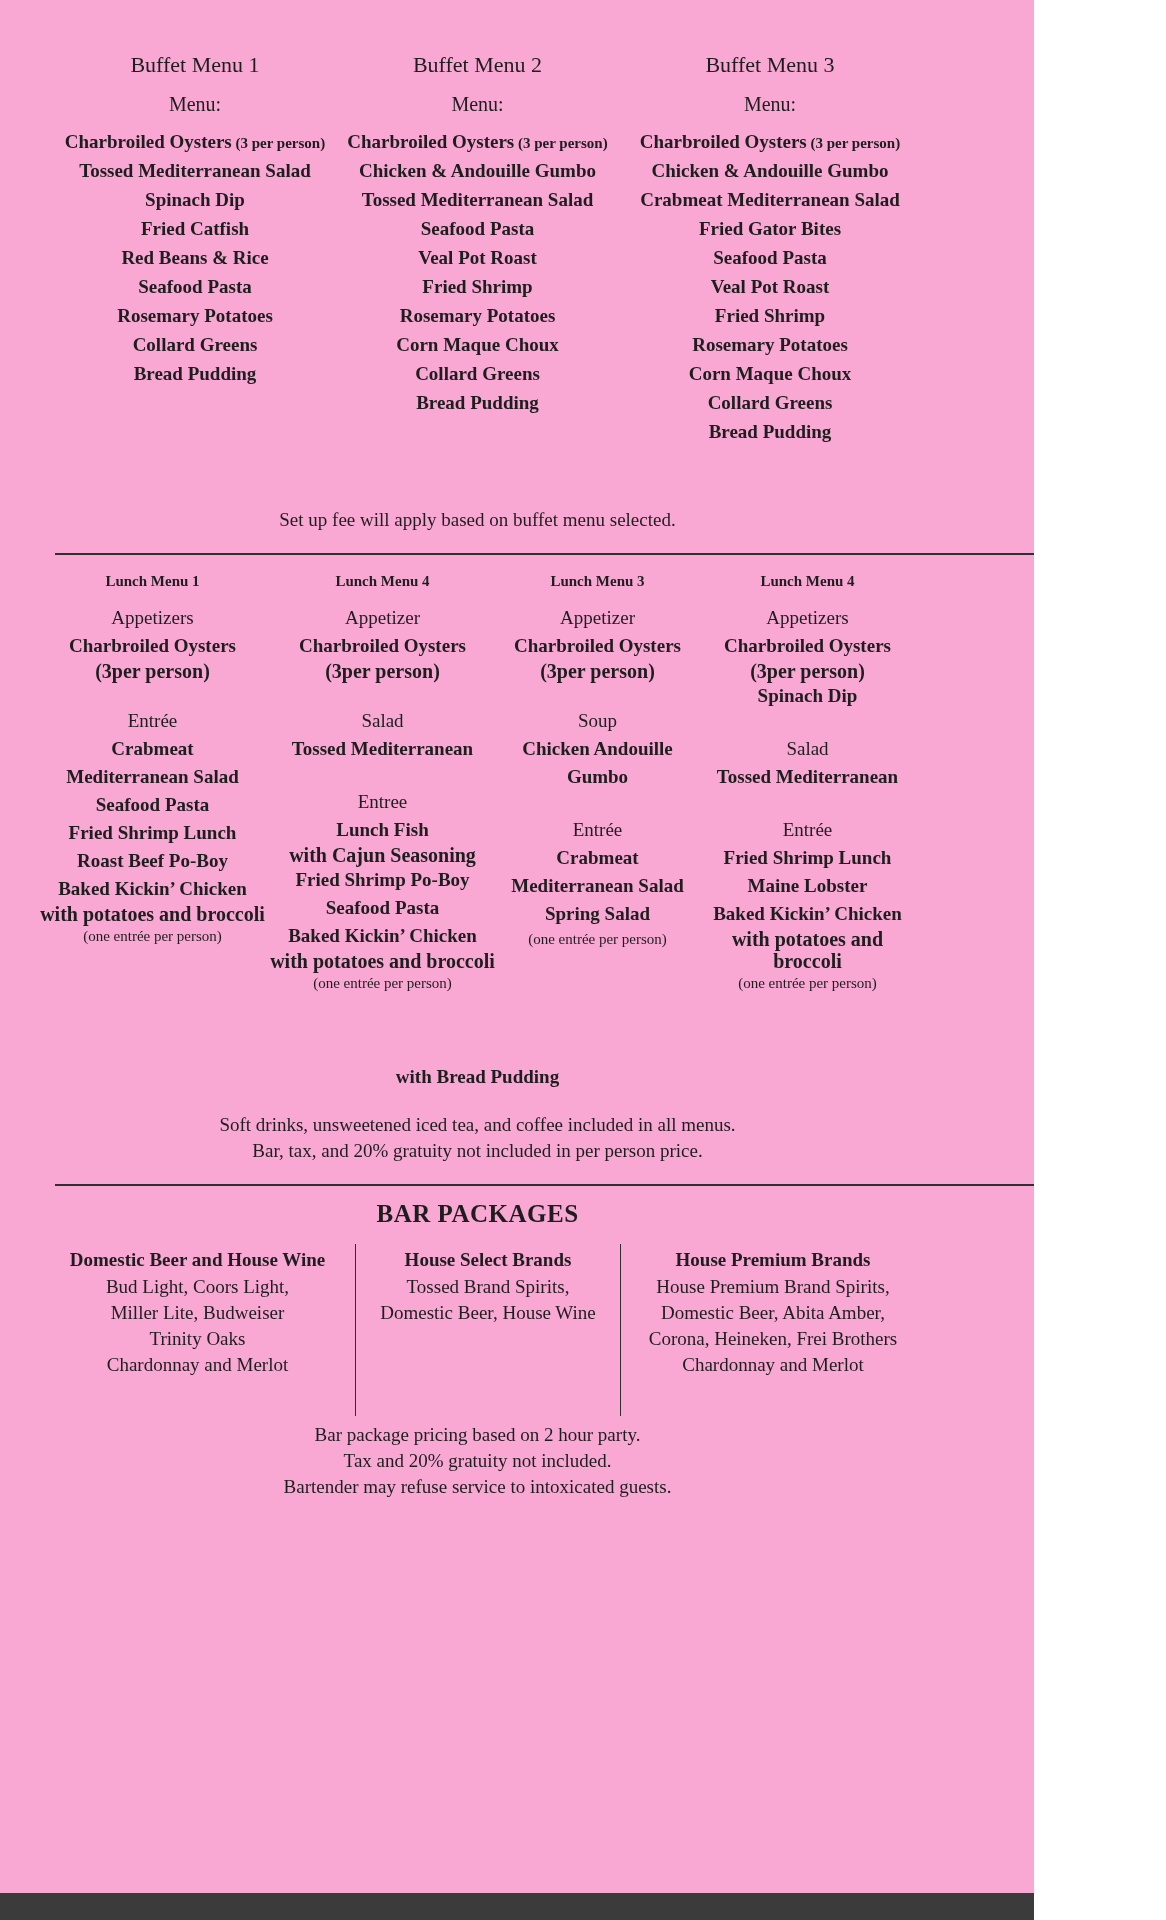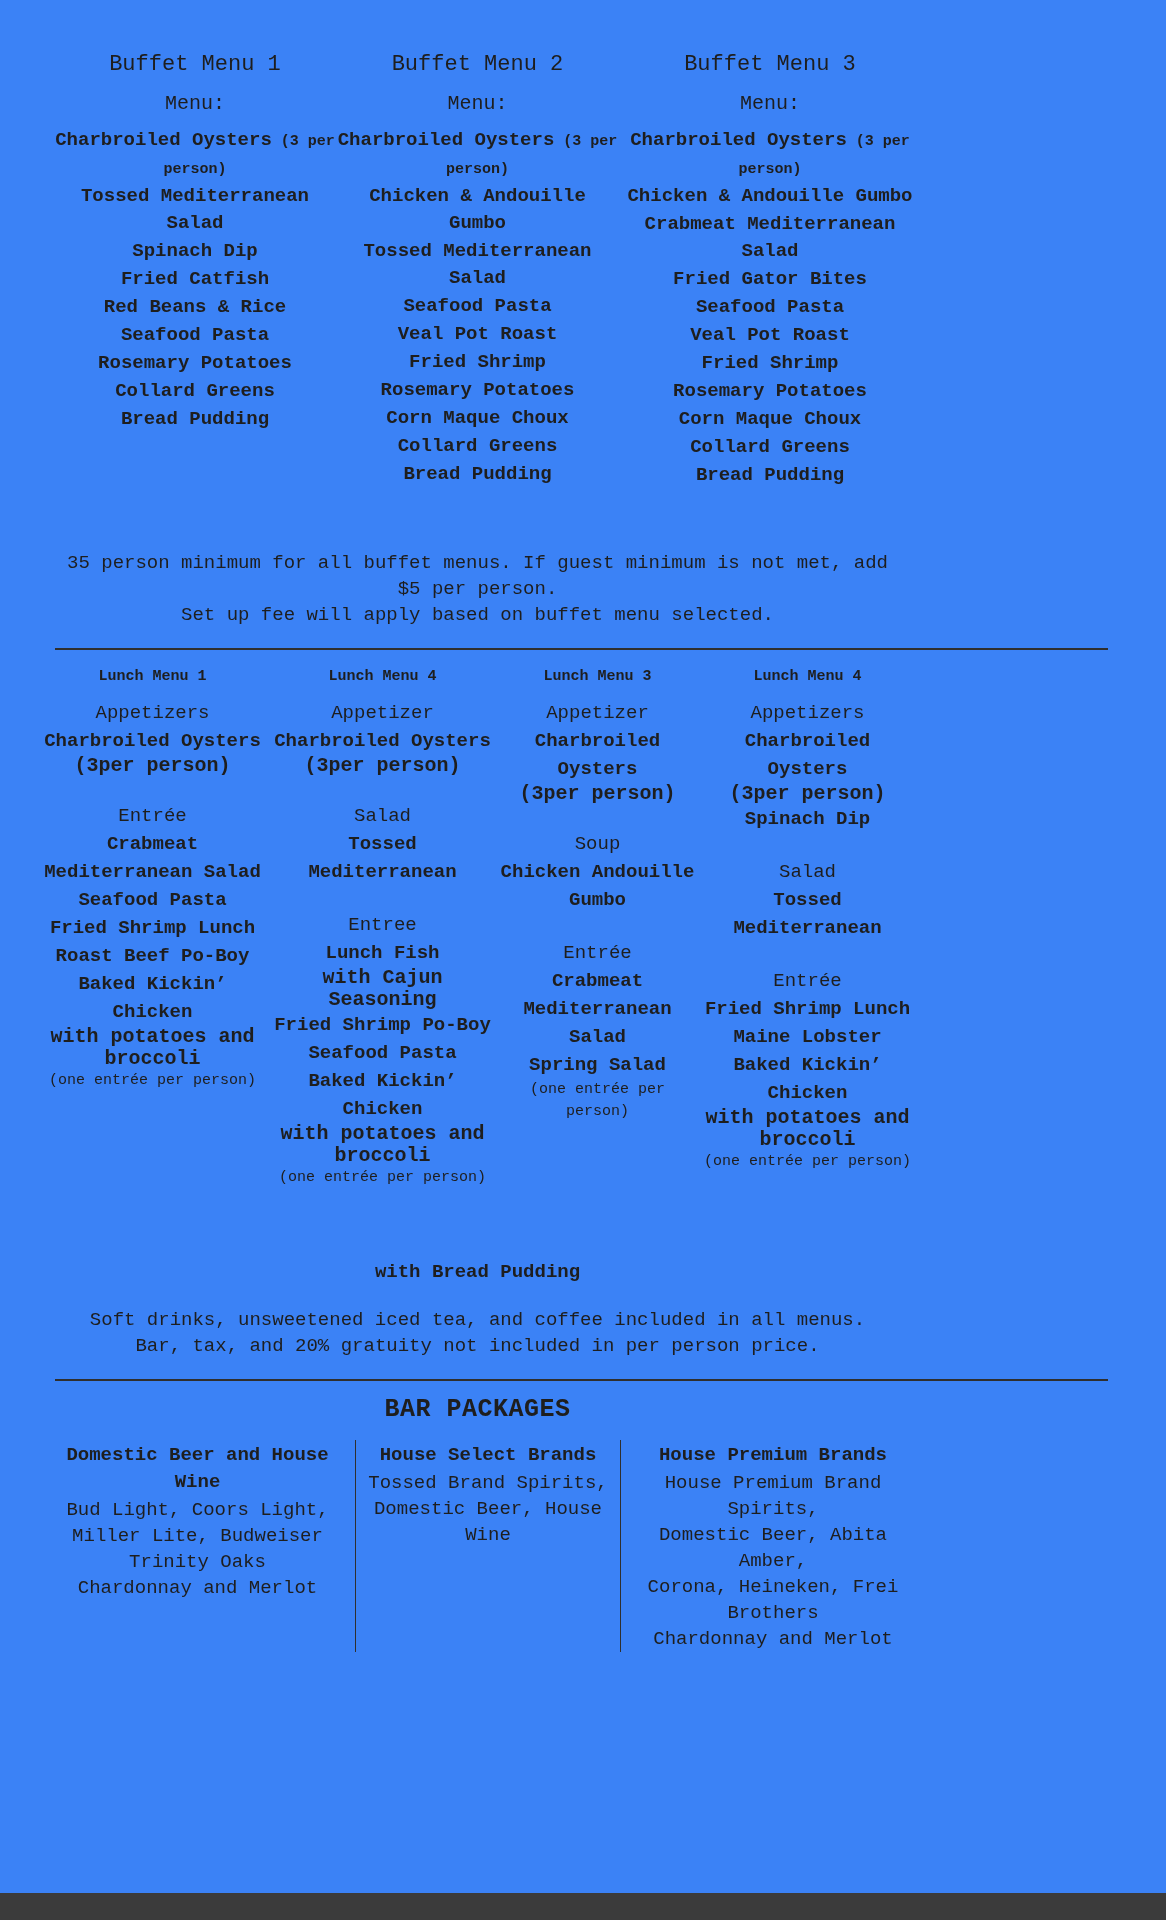--- a/index.html
+++ b/index.html
@@ -2,21 +2,21 @@
 <html><head>
 <meta charset="utf-8">
 <style>
   * { margin:0; padding:0; box-sizing:border-box; }
   html, body { background:#ffffff; }
   body {
     width:1166px; height:1920px;
     font-family:"Liberation Serif","DejaVu Serif",serif;
     color:#1e1e1e;
   }
-  .page { position:relative; width:1166px; height:1920px; overflow:hidden; background:#3b82f6;font-family:Liberation Mono, monospace; }
+  .page { position:relative; width:1034px; height:1920px; overflow:hidden; background:#f9a8d4; }
 
   
   .buffet-row { display:flex; padding:52px 0 0 55px; }
   .buffet-col { text-align:center; }
   .buffet-col.c1 { width:280px; }
   .buffet-col.c2 { width:285px; }
   .buffet-col.c3 { width:300px; }
   .menu-title { font-size:22px; margin-bottom:15px; }
   .menu-label { font-size:20px; margin-bottom:12px; }
   .brow { font-size:19px; font-weight:bold; line-height:27px; }
@@ -111,21 +111,20 @@
           <div class="brow"><span>Fried Shrimp</span><span class="sm"></span></div>
           <div class="brow"><span>Rosemary Potatoes</span><span class="sm"></span></div>
           <div class="brow"><span>Corn Maque Choux</span><span class="sm"></span></div>
           <div class="brow"><span>Collard Greens</span><span class="sm"></span></div>
           <div class="brow"><span>Bread Pudding</span><span class="sm"></span></div>
         </div>
     </div>
   </div>
 
   <div class="center-block buffet-notes">
-      <div class="note-row">35 person minimum for all buffet menus.  If guest minimum is not met, add $5 per person.</div>
       <div class="note-row">Set up fee will apply based on buffet menu selected.</div>
     </div>
 
   <hr class="rule">
 
   <div class="lunch-row">
     <div class="lunch-col c1">
       <div class="lunch-title">Lunch Menu 1</div>
       <div>
           <div class="lrow label"><span>Appetizers</span></div>
@@ -235,16 +234,21 @@
       <div class="bar-heading">House Premium Brands</div>
       <div>
           <div class="note-row">House Premium Brand Spirits,</div>
           <div class="note-row">Domestic Beer, Abita Amber,</div>
           <div class="note-row">Corona, Heineken, Frei Brothers</div>
           <div class="note-row">Chardonnay and Merlot</div>
         </div>
     </div>
   </div>
 
+  <div class="center-block bar-footer">
+      <div class="note-row">Bar package pricing based on 2 hour party.</div>
+      <div class="note-row">Tax and 20% gratuity not included.</div>
+      <div class="note-row">Bartender may refuse service to intoxicated guests.</div>
+    </div>
 
   <div class="bottom-bar"></div>
 
 </div>
 
 </body></html>

